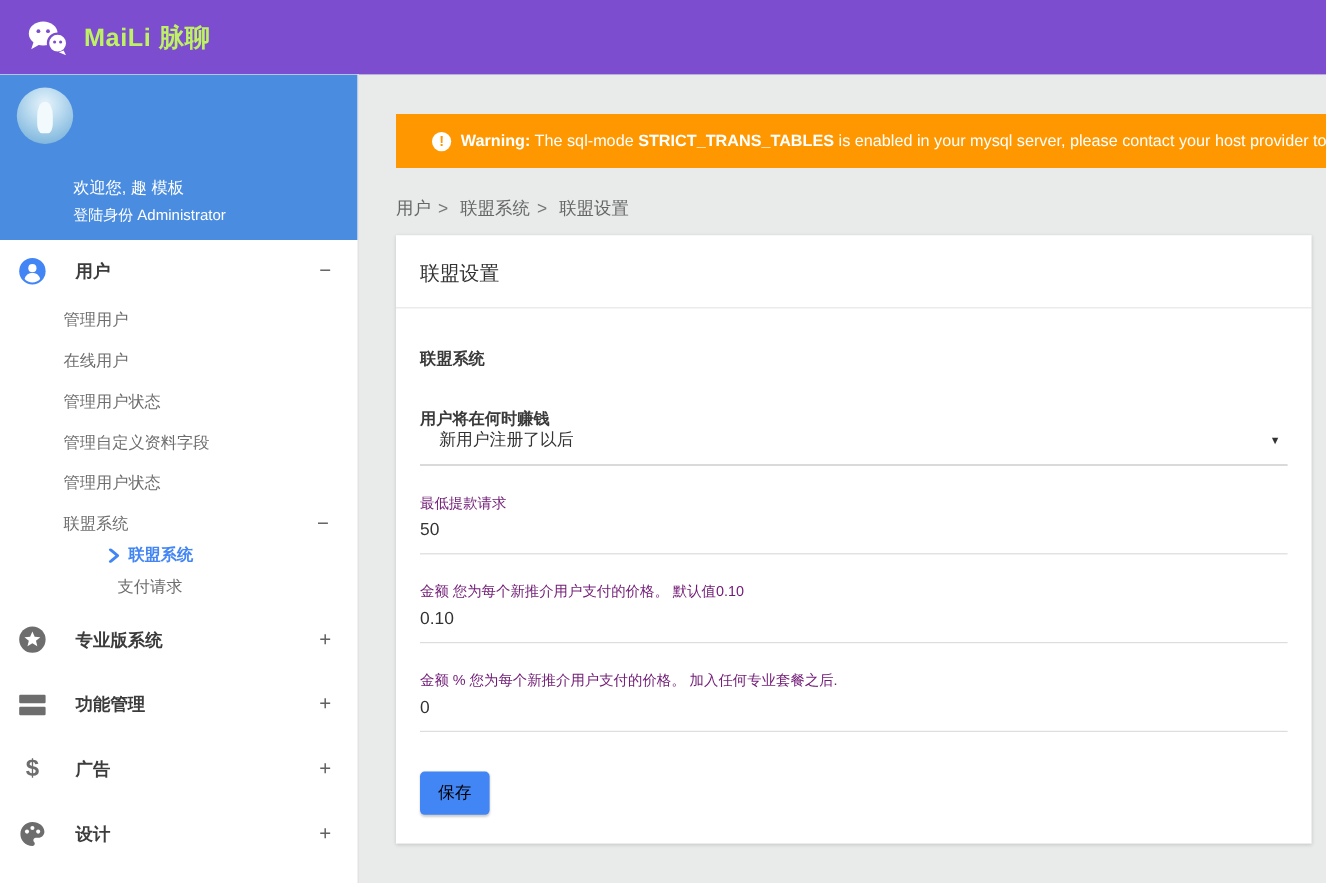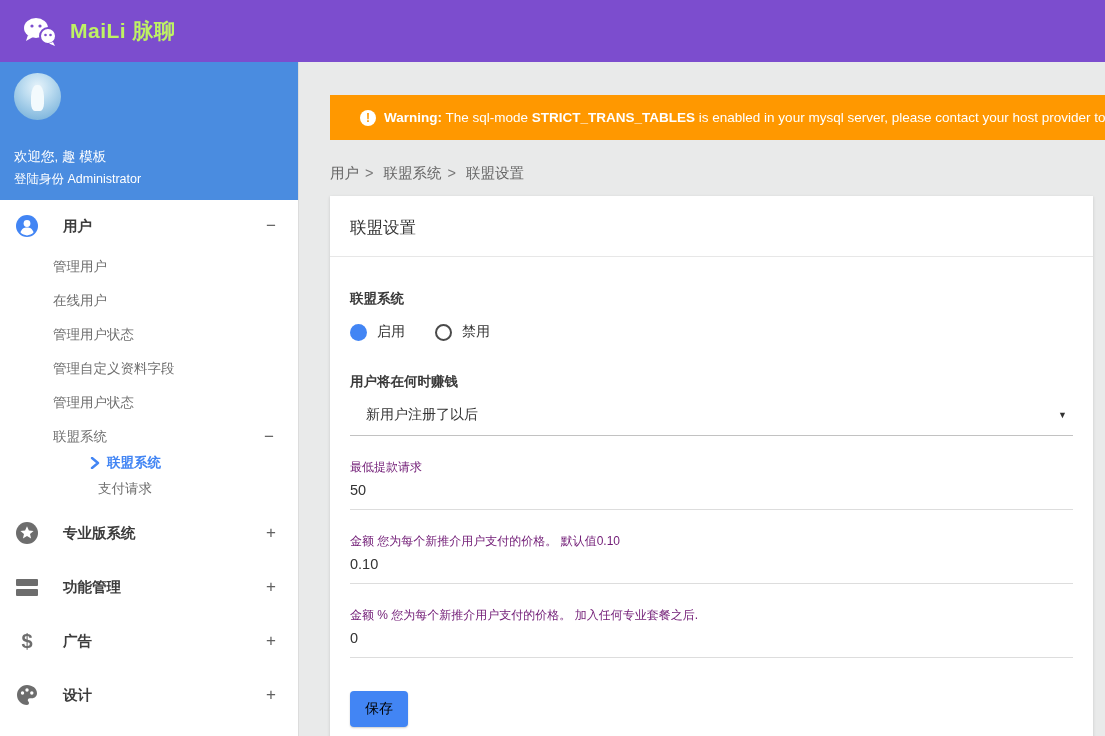--- a/index.html
+++ b/index.html
@@ -9,21 +9,21 @@
   
   .topbar { height: 62px; background: #7c4dce; display: flex; align-items: center; padding-left: 22px; }
   .brand { display: flex; align-items: center; gap: 12px; }
   .brand-name { color: #bef264; font-size: 21px; font-weight: 700; letter-spacing: .5px; }
 
   
   .layout { display: flex; height: 674px; }
 
   
   .sidebar { width: 299px; background: #fff; border-right: 1px solid #dcdcdc; flex-shrink: 0; overflow: hidden; }
-  .profile { height: 138px; background: #4a8ce0; color: #fff; padding: 11px 14px 12px; display: flex; flex-direction: column; }
+  .profile { height: 138px; background: #4a8ce0; color: #fff; padding: 11px 14px 12px; display: flex; flex-direction: row; }
   .avatar { width: 47px; height: 47px; border-radius: 50%; overflow: hidden;
             background: radial-gradient(circle at 50% 30%, #e8f4fb 0%, #bcdcf0 35%, #8fc0e2 70%, #6aa8d4 100%); position: relative; }
   .avatar::after { content:""; position:absolute; left: 17px; top: 12px; width: 13px; height: 26px;
             background: #f3fafd; border-radius: 45% 45% 30% 30%; }
   .profile-text { margin-top: auto; }
   .welcome { font-size: 13.5px; }
   .role { font-size: 12.5px; margin-top: 5px; }
 
   .menu { padding-top: 2px; }
   .m-row { display: flex; align-items: center; cursor: pointer; }
@@ -59,21 +59,21 @@
 
   .sec-label { font-size: 13.5px; font-weight: 700; color: #3a3a3a; }
   .sec-radio { margin-top: 27px; }
   .radio-row { margin-top: 15px; display: flex; align-items: center; }
   .radio-opt { display: flex; align-items: center; margin-right: 30px; font-size: 14px; color: #333; cursor: pointer; }
   .rdot-on { width: 17px; height: 17px; border-radius: 50%; background: #4285f4; }
   .rdot-off { width: 17px; height: 17px; border-radius: 50%; border: 2px solid #4a4a4a; }
   .radio-opt span.rlabel { margin-left: 10px; }
 
   .sec-select { margin-top: 32px; }
-  .select-box { margin-top: 15px; display: flex; align-items: center; justify-content: space-between;
+  .select-box { display: flex; align-items: center; justify-content: space-between;
                 padding: 0 6px 11px 16px; border-bottom: 1px solid #c2c2c2; cursor: pointer; }
   .select-value { font-size: 14px; color: #333; }
   .caret { font-size: 9px; color: #333; }
 
   .field { margin-top: 23px; }
   .field-label { font-size: 12px; color: #701a75; }
   .field input { display: block; width: 100%; border: none; outline: none; background: transparent;
                  border-bottom: 1px solid #ddd; font-size: 14.5px; color: #333;
                  padding: 6px 0 11px; font-family: "Liberation Sans", "DejaVu Sans", sans-serif; }
 
@@ -216,30 +216,20 @@
       <span>联盟系统</span><span class="sep">&gt;</span>
       <span>联盟设置</span>
     </div>
 
     <section class="card">
       <div class="card-title">联盟设置</div>
       <div class="card-body">
 
         <div class="sec-radio">
           <div class="sec-label">联盟系统</div>
-          <div class="radio-row">
-            <label class="radio-opt">
-              <span class="rdot-on"></span>
-              <span class="rlabel">启用</span>
-            </label>
-            <label class="radio-opt">
-              <span class="rdot-off"></span>
-              <span class="rlabel">禁用</span>
-            </label>
-          </div>
         </div>
 
         <div class="sec-select">
           <div class="sec-label">用户将在何时赚钱</div>
           <div class="select-box">
             <span class="select-value">新用户注册了以后</span>
             <span class="caret">▼</span>
           </div>
         </div>
 

